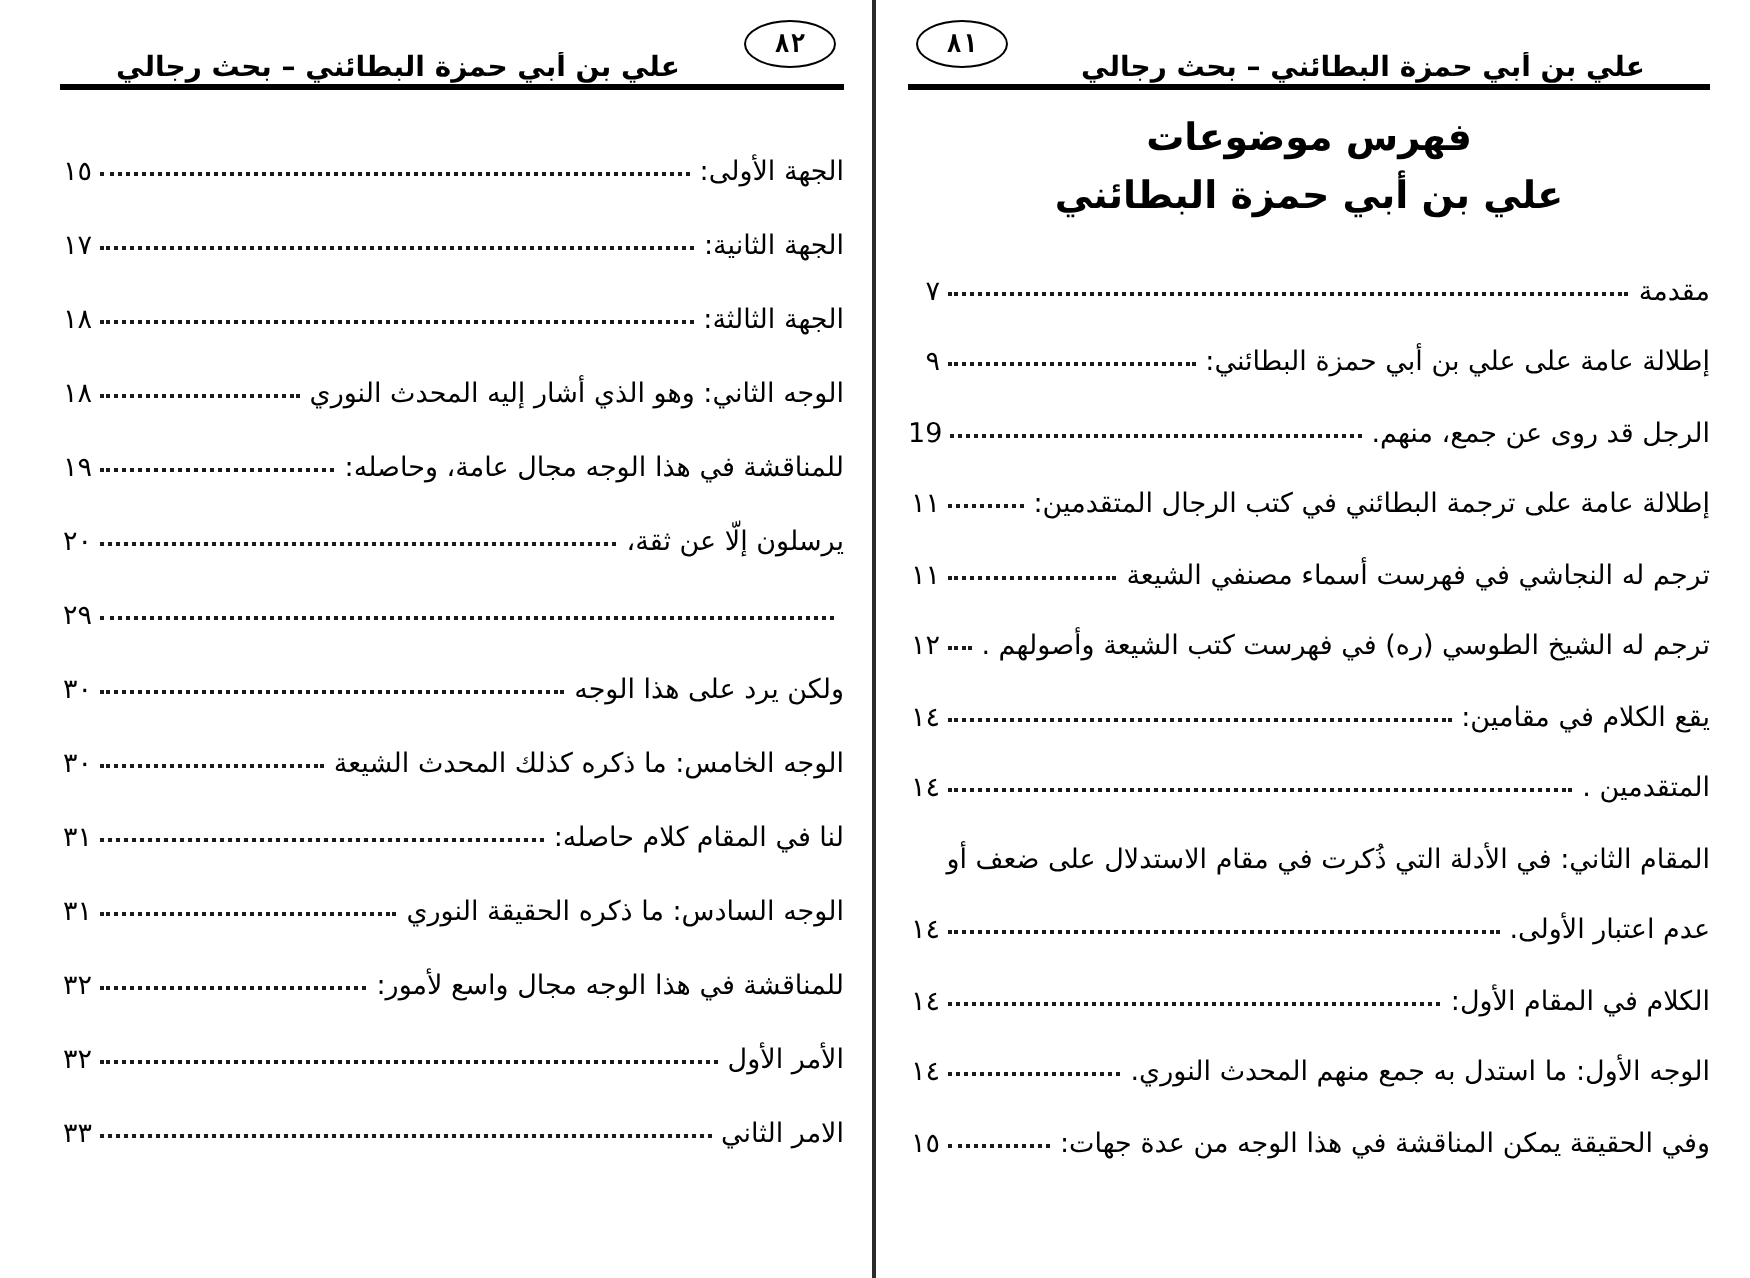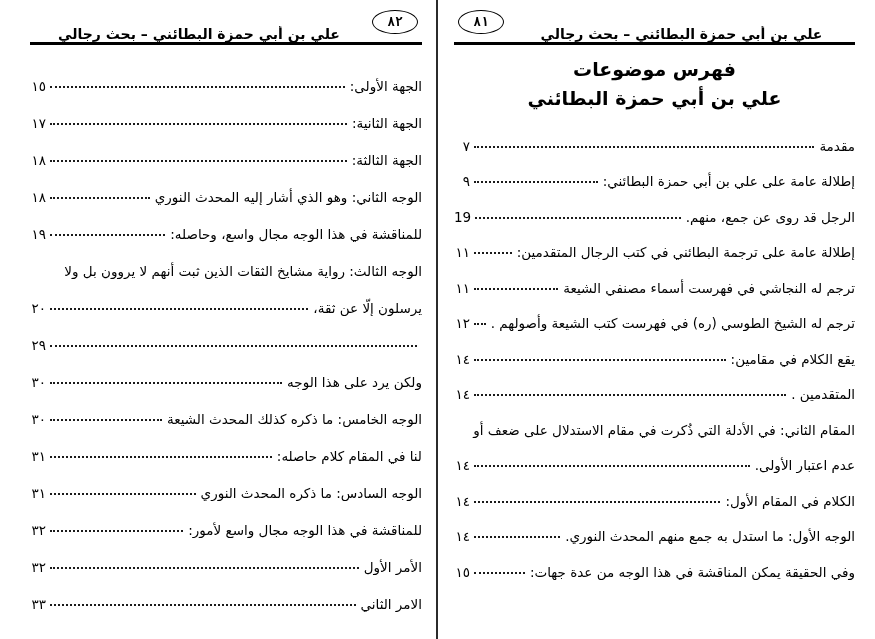--- a/index.html
+++ b/index.html
@@ -101,29 +101,25 @@
           <span class="entry-num">١٨</span>
         </div>
 
         <div class="entry">
           <span class="entry-text">الوجه الثاني: وهو الذي أشار إليه المحدث النوري</span>
           <span class="leader"></span>
           <span class="entry-num">١٨</span>
         </div>
 
         <div class="entry">
-          <span class="entry-text">للمناقشة في هذا الوجه مجال واسع، وحاصله:</span>
+          <span class="entry-text">للمناقشة في هذا الوجه مجال عامة، وحاصله:</span>
           <span class="leader"></span>
           <span class="entry-num">١٩</span>
         </div>
 
-        <div class="entry no-num">
-          <span class="entry-text">الوجه الثالث: رواية مشايخ الثقات الذين ثبت أنهم لا يروون بل ولا</span>
-
-        </div>
 
         <div class="entry">
           <span class="entry-text">يرسلون إلّا عن ثقة،</span>
           <span class="leader"></span>
           <span class="entry-num">٢٠</span>
         </div>
 
         <div class="entry">
           <span class="leader"></span>
           <span class="entry-num">٢٩</span>
@@ -141,21 +137,21 @@
           <span class="entry-num">٣٠</span>
         </div>
 
         <div class="entry">
           <span class="entry-text">لنا في المقام كلام حاصله:</span>
           <span class="leader"></span>
           <span class="entry-num">٣١</span>
         </div>
 
         <div class="entry">
-          <span class="entry-text">الوجه السادس: ما ذكره المحدث النوري</span>
+          <span class="entry-text">الوجه السادس: ما ذكره الحقيقة النوري</span>
           <span class="leader"></span>
           <span class="entry-num">٣١</span>
         </div>
 
         <div class="entry">
           <span class="entry-text">للمناقشة في هذا الوجه مجال واسع لأمور:</span>
           <span class="leader"></span>
           <span class="entry-num">٣٢</span>
         </div>
 

